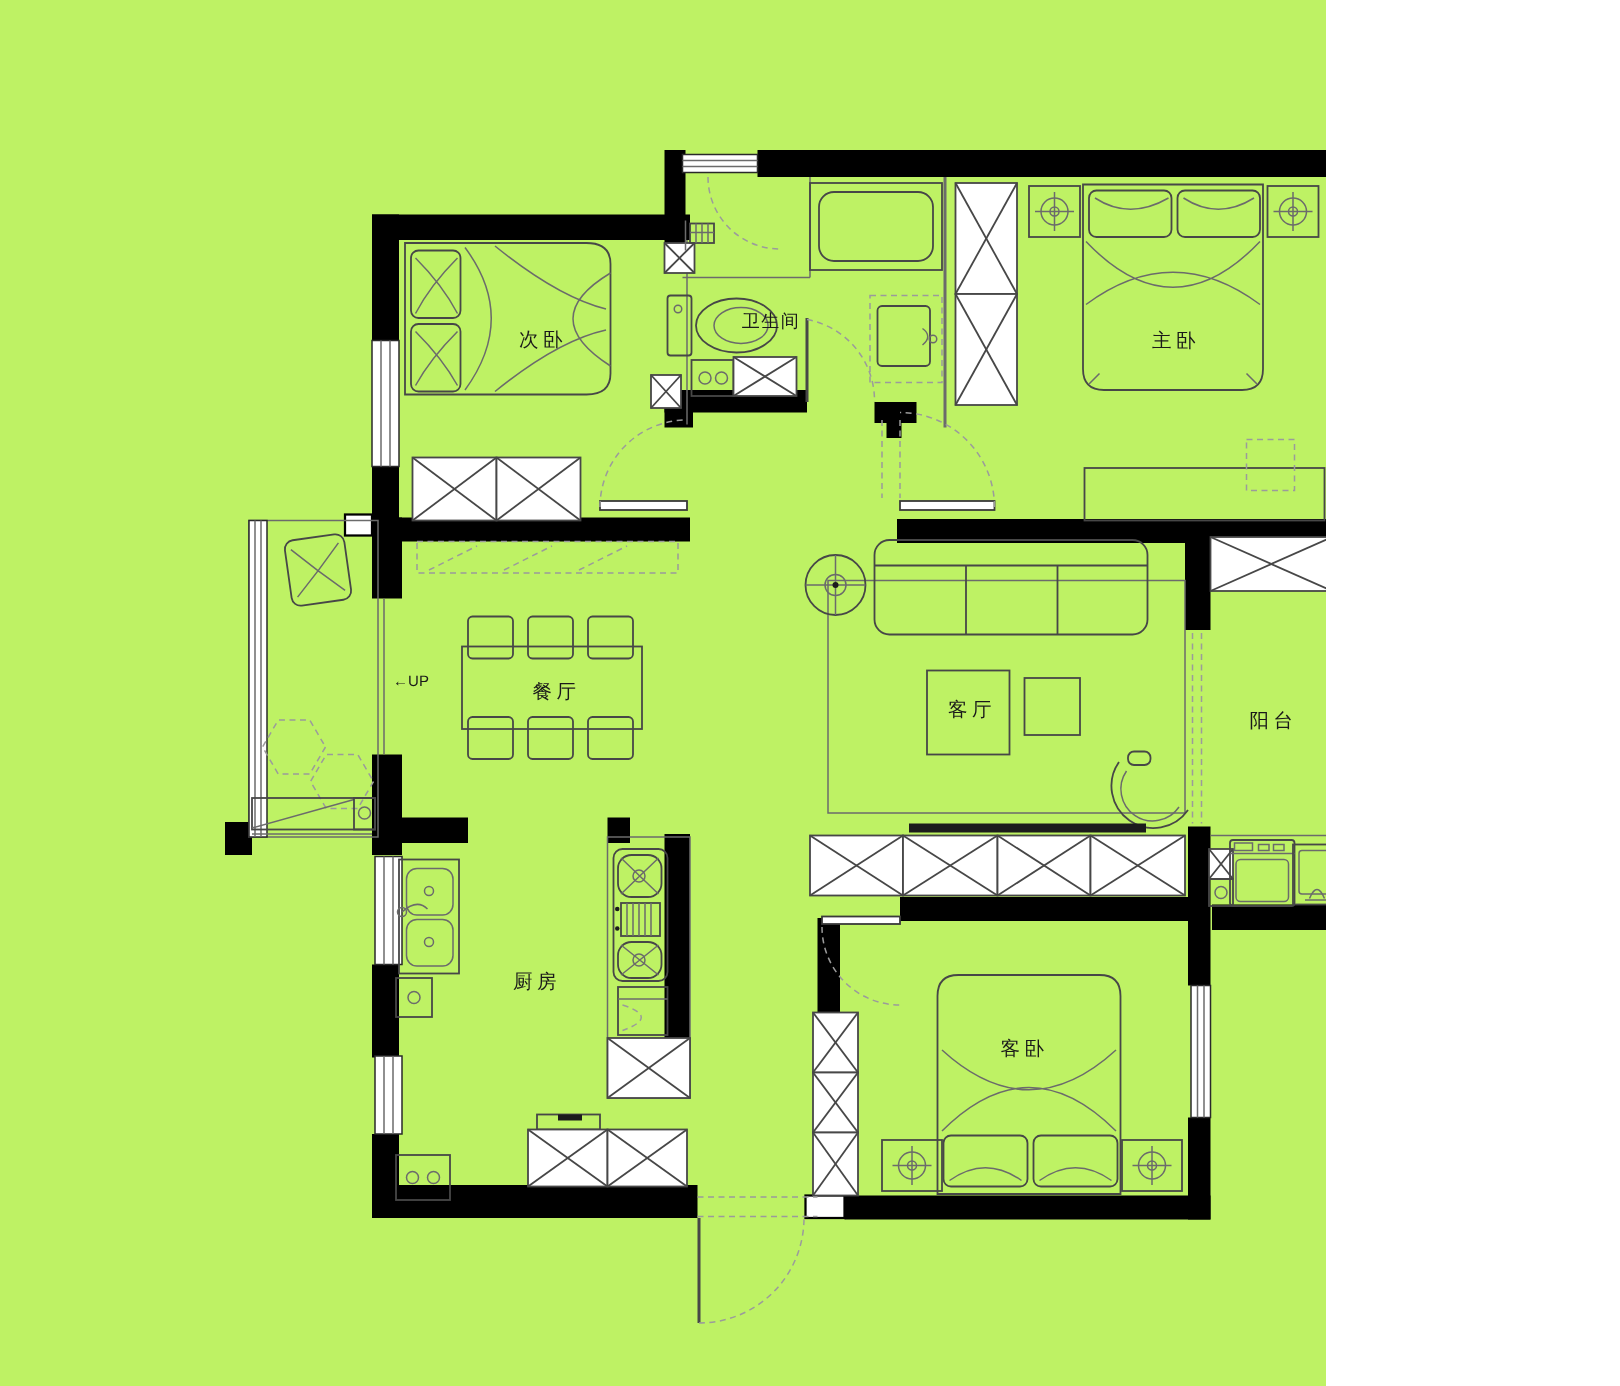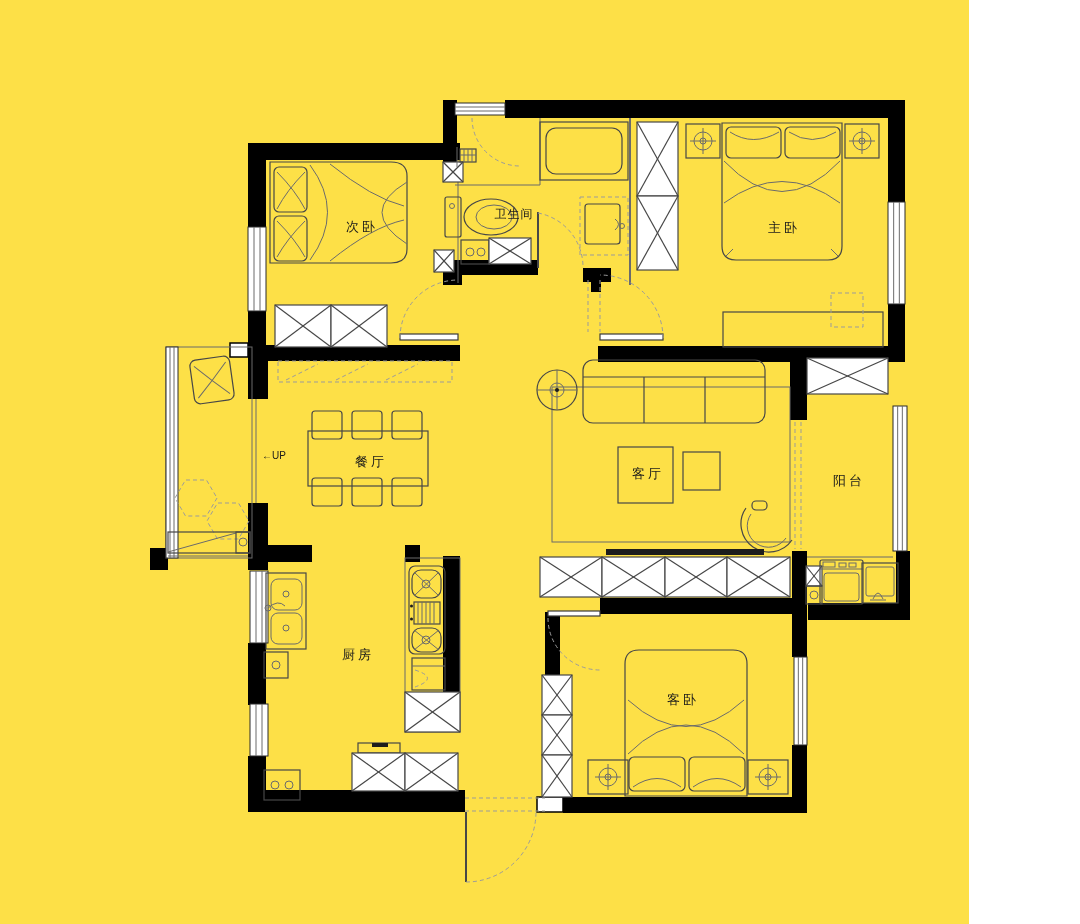--- a/index.html
+++ b/index.html
@@ -1,16 +1,16 @@
 <!DOCTYPE html>
 <html><head>
 <meta charset="utf-8">
 <style>
   html,body{margin:0;padding:0;background:#fff;}
-  #plan{position:relative;width:969px;height:924px;background:#fde047;overflow:hidden;
+  #plan{position:relative;width:884px;height:924px;background:#bef264;overflow:hidden;
         font-family:"Liberation Sans",sans-serif;}
   svg{position:absolute;left:0;top:0;}
   .wall{fill:#000;stroke:none;}
   .niche{fill:#fff;stroke:#000;stroke-width:1.5;}
   .ln{fill:none;stroke:#474747;stroke-width:1.2;}
   .thin{fill:none;stroke:#6b6b6b;stroke-width:1;}
   .w2{stroke-width:2;}
   .dash{fill:none;stroke:#9b9b9b;stroke-width:1;stroke-dasharray:4 3;}
   .xbox{fill:#fff;stroke:#474747;stroke-width:1.2;}
   .win{fill:#fff;stroke:#2a2a2a;stroke-width:1;}

